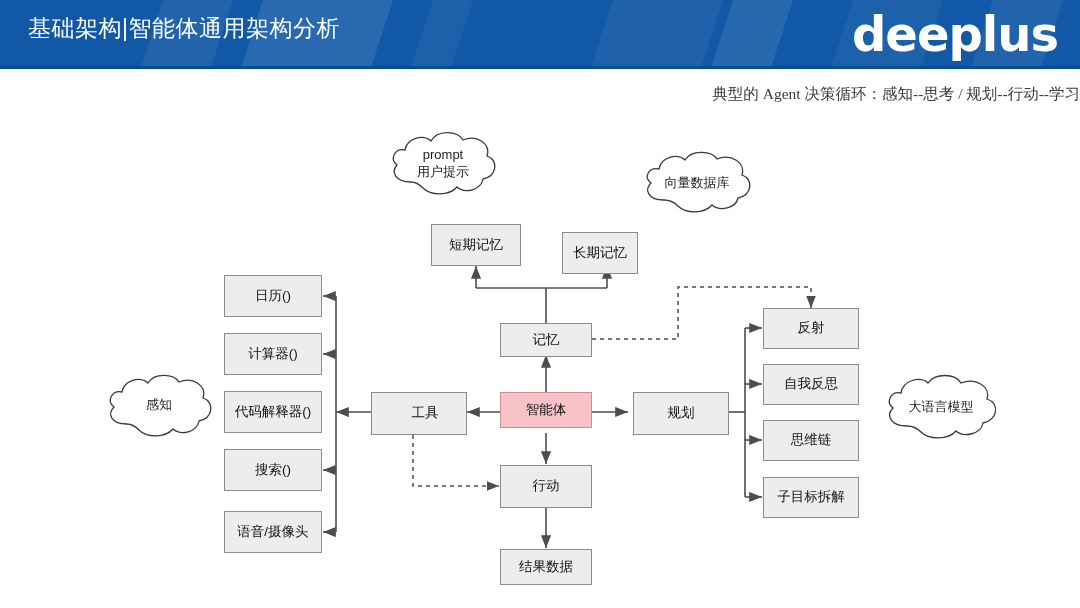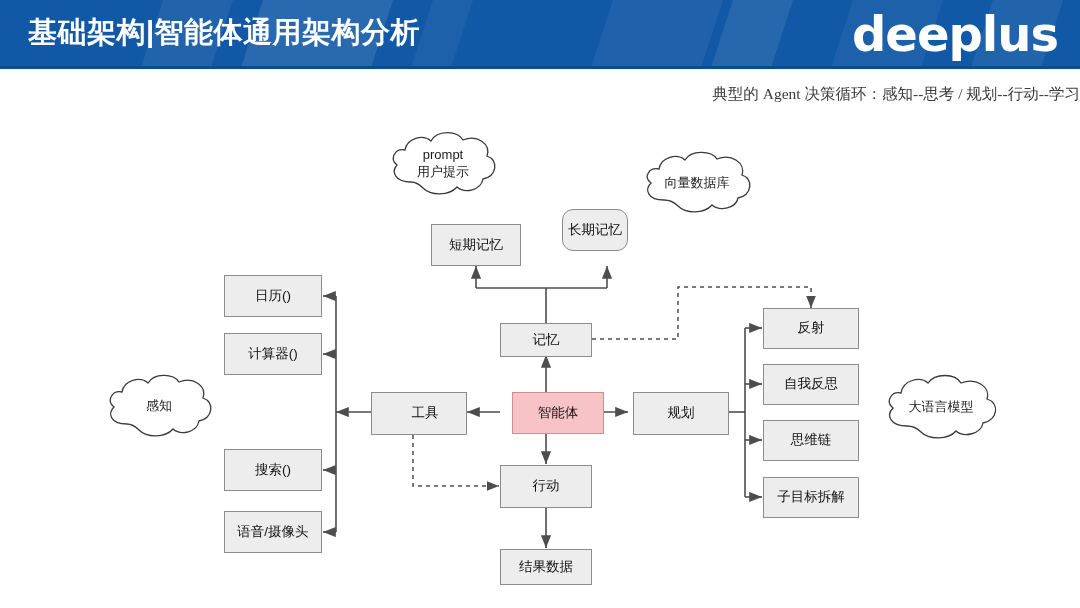--- a/index.html
+++ b/index.html
@@ -42,22 +42,22 @@
   .hdr-shape.s3 { left: 420px; width: 40px; background: rgba(255,255,255,0.05); }
   .hdr-shape.s4 { left: 600px; width: 110px; background: rgba(255,255,255,0.06); }
   .hdr-shape.s5 { left: 720px; width: 60px; background: rgba(255,255,255,0.09); }
   .hdr-shape.s6 { left: 840px; width: 90px; background: rgba(255,255,255,0.05); }
   .hdr-shape.s7 { left: 980px; width: 70px; background: rgba(255,255,255,0.07); }
 
   .header-title {
     position: absolute;
     left: 28px;
     top: 13px;
-    font-size: 29px;
-    font-weight: bold;
+    font-size: 23px;
+    font-weight: normal;
     color: #ffffff;
     letter-spacing: 0.5px;
     white-space: nowrap;
   }
   .brand {
     position: absolute;
     right: 22px;
     top: 6px;
     font-size: 48px;
     font-weight: bold;
@@ -217,66 +217,69 @@
 用户提示</span>
   </div>
 
   <div class="cloud" style="left:636px; top:148px; width:122px; height:70px;">
     <svg width="122" height="70" viewBox="0 0 122 70">
       <path d="M28,52 C12,52 8,42 15,35 C7,29 13,19 23,21 C25,9 41,5 49,12 C55,2 75,2 81,11 C95,5 110,15 106,27 C118,31 116,47 102,50 C100,60 84,64 76,57 C68,66 50,66 42,58 C38,54 32,52 28,52 Z" fill="#ffffff" stroke="#3a3a3a" stroke-width="1.3"></path>
     </svg>
     <span class="cloud-label">向量数据库</span>
   </div>
 
-  <div class="cloud" style="left:100px; top:370px; width:118px; height:72px;">
+  <div class="cloud" style="left:100px; top:370px; width:118px; height:72px;font-family:Liberation Mono, monospace;">
     <svg width="118" height="72" viewBox="0 0 118 72">
       <path d="M27,54 C11,54 7,44 14,37 C6,31 12,20 22,22 C24,10 40,6 48,13 C54,3 73,3 79,12 C93,6 107,16 103,28 C115,32 113,48 99,51 C97,62 81,66 73,59 C65,68 47,68 39,60 C35,56 31,54 27,54 Z" fill="#ffffff" stroke="#3a3a3a" stroke-width="1.3"></path>
     </svg>
     <span class="cloud-label">感知</span>
   </div>
 
   <div class="cloud" style="left:878px; top:370px; width:126px; height:74px;">
     <svg width="126" height="74" viewBox="0 0 126 74">
       <path d="M29,56 C12,56 8,45 15,38 C7,32 13,21 23,23 C25,10 42,6 50,13 C57,3 77,3 83,13 C98,7 113,17 109,29 C122,33 120,50 105,53 C103,64 86,68 78,61 C70,70 51,70 43,62 C39,58 33,56 29,56 Z" fill="#ffffff" stroke="#3a3a3a" stroke-width="1.3"></path>
     </svg>
     <span class="cloud-label">大语言模型</span>
   </div>
 
   <div class="node" style="left:431px; top:224px; width:90px; height:42px;">
     <span>短期记忆</span>
   </div>
-  <div class="node" style="left:562px; top:209px; width:66px; height:42px;border-radius:11px;">
+  <div class="node" style="left:562px; top:232px; width:76px; height:42px;">
     <span>长期记忆</span>
   </div>
 
   <div class="node" style="left:500px; top:323px; width:92px; height:34px;">
     <span>记忆</span>
   </div>
   <div class="node" style="left:371px; top:392px; width:96px; height:43px;padding-left:12px;">
     <span>工具</span>
   </div>
-  <div class="node agent" style="left:500px; top:392px; width:92px; height:42px;margin-left:12px;">
+  <div class="node agent" style="left:500px; top:392px; width:92px; height:36px;">
     <span>智能体</span>
   </div>
   <div class="node" style="left:633px; top:392px; width:96px; height:43px;">
     <span>规划</span>
   </div>
   <div class="node" style="left:500px; top:465px; width:92px; height:43px;">
     <span>行动</span>
   </div>
   <div class="node" style="left:500px; top:549px; width:92px; height:36px;">
     <span>结果数据</span>
   </div>
 
   <div class="node" style="left:224px; top:275px; width:98px; height:42px;">
     <span>日历()</span>
   </div>
   <div class="node" style="left:224px; top:333px; width:98px; height:42px;">
     <span>计算器()</span>
   </div>
+  <div class="node" style="left:224px; top:391px; width:98px; height:42px;">
+    <span>代码解释器()</span>
+  </div>
   <div class="node" style="left:224px; top:449px; width:98px; height:42px;">
     <span>搜索()</span>
   </div>
   <div class="node" style="left:224px; top:511px; width:98px; height:42px;">
     <span>语音/摄像头</span>
   </div>
 
   <div class="node" style="left:763px; top:308px; width:96px; height:41px;">
     <span>反射</span>
   </div>

